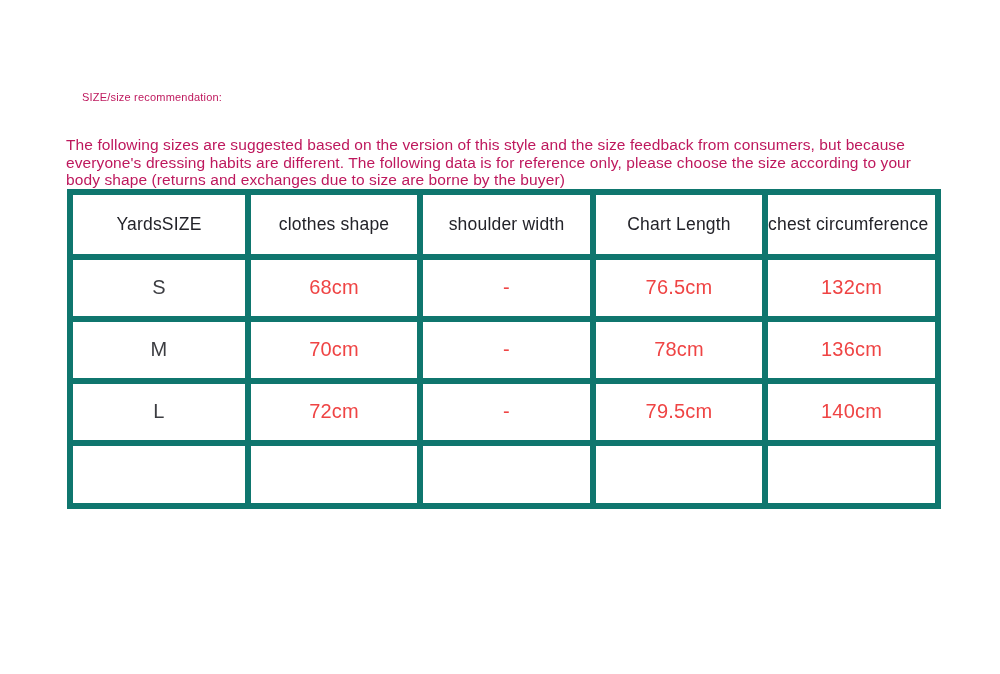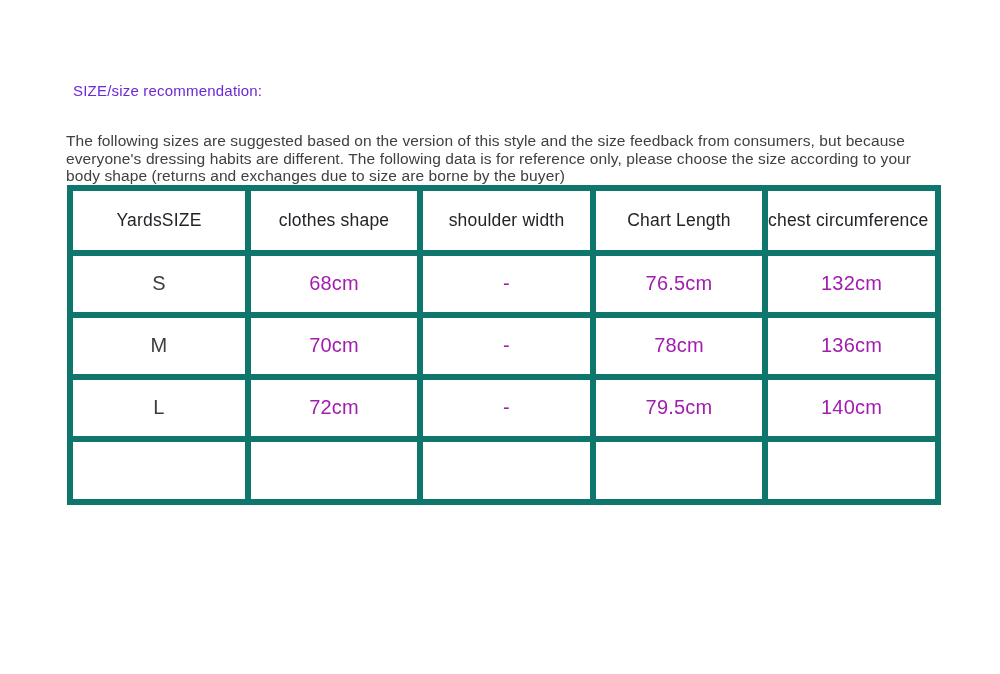--- a/index.html
+++ b/index.html
@@ -11,33 +11,33 @@
     overflow: hidden;
     font-family: "Liberation Sans", "DejaVu Sans", sans-serif;
   }
   .page {
     position: relative;
     width: 1000px;
     height: 674px;
     background: #ffffff;
   }
   .section-title {
-    margin: 7px;
+    margin: 16px;
     padding: 75px 0 0 66px;
-    font-size: 15px;
+    font-size: 11px;
     font-weight: 400;
-    color: #6d28d9;
+    color: #be185d;
     letter-spacing: 0.2px;
   }
   .desc {
     margin: 33px 65px 0 66px;
     width: 868px;
     font-size: 15.5px;
     line-height: 17.5px;
-    color: #404040;
+    color: #be185d;
     letter-spacing: 0.1px;
   }
   .chart-banner {
     margin: 30px 0 0 67px;
     width: 868px;
     height: 62px;
     background: #5894BB;
     display: flex;
     align-items: center;
     box-sizing: border-box;
@@ -70,21 +70,21 @@
     font-size: 17.5px;
     color: #232329;
     letter-spacing: 0.2px;
   }
   table.size-table th.left-align {
     text-align: left;
     line-height: 21px;
   }
   table.size-table td {
     font-size: 20px;
-    color: #a21caf;
+    color: #ef4444;
     letter-spacing: 0.2px;
   }
   table.size-table td.size-col {
     color: #3c3d42;
   }
 </style>
 </head>
 <body>
 
 <div class="page">

